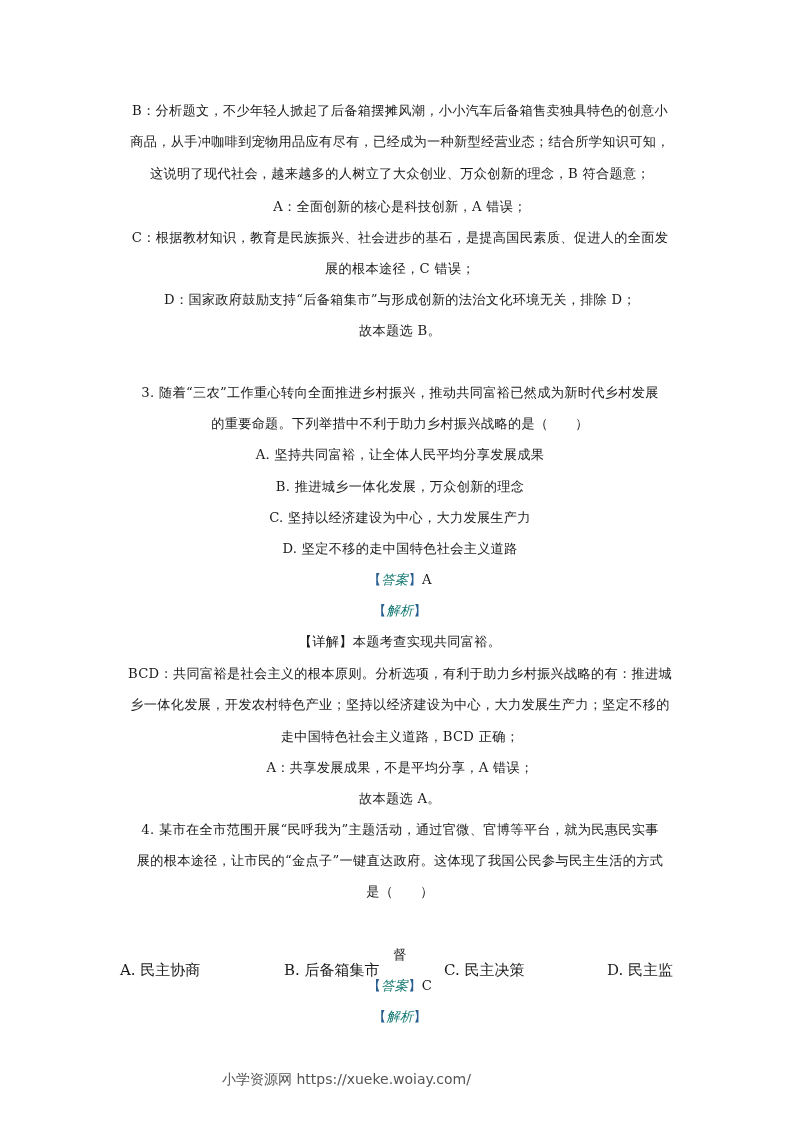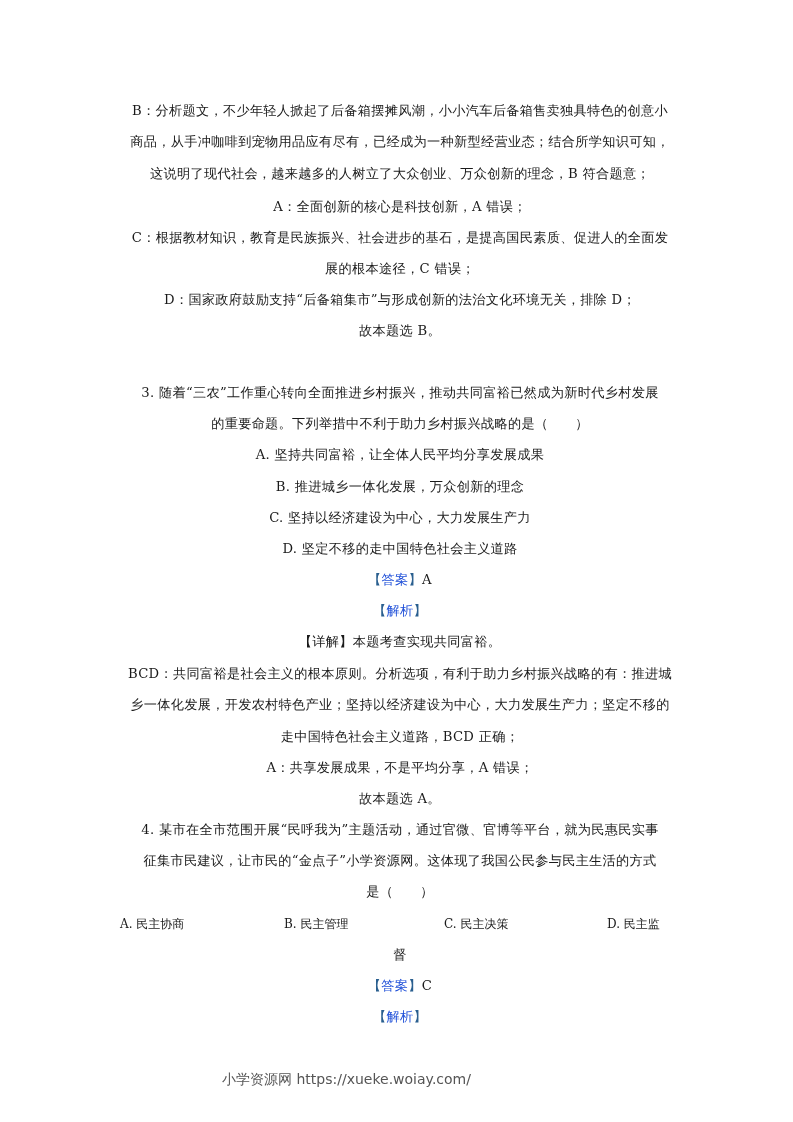--- a/index.html
+++ b/index.html
@@ -1,23 +1,23 @@
 <!DOCTYPE html>
 <html><head>
 <meta charset="utf-8">
 <style>
   html, body { margin: 0; padding: 0; background: #ffffff; }
   body { width: 793px; height: 1122px; position: relative; overflow: hidden;
          font-family: "DejaVu Serif", "Liberation Serif", serif; color: #1a1a1a; }
   .page { position: absolute; left: 0; top: 0; width: 793px; height: 1122px; }
   .line { position: absolute; left: 120px; width: 560px; font-size: 13.2px; line-height: 18px;
           white-space: nowrap; letter-spacing: 0.3px; text-align: center; }
-  .tag { color: #1d4ed8; }
+  .tag { color: #0f766e; font-style: italic; }
   .tag-br { color: #2a5f8f; }
-  .opt { position: absolute; font-size: 12px; line-height: 18px; white-space: nowrap; }
+  .opt { position: absolute; font-size: 15px; line-height: 18px; white-space: nowrap; margin-top: 46px; }
   .footer { position: absolute; left: 0; width: 693px; top: 1071px; text-align: center;
             font-family: "DejaVu Sans", "Liberation Sans", sans-serif; font-size: 14px; color: #555; }
 </style>
 </head>
 <body>
 
 <div class="page">
 
   <div>
     <div class="line" style="top:102px">B：分析题文，不少年轻人掀起了后备箱摆摊风潮，小小汽车后备箱售卖独具特色的创意小</div>
@@ -49,25 +49,25 @@
     </div>
     <div class="line" style="top:665px">BCD：共同富裕是社会主义的根本原则。分析选项，有利于助力乡村振兴战略的有：推进城</div>
     <div class="line" style="top:696px">乡一体化发展，开发农村特色产业；坚持以经济建设为中心，大力发展生产力；坚定不移的</div>
     <div class="line" style="top:728px">走中国特色社会主义道路，BCD 正确；</div>
     <div class="line" style="top:759px">A：共享发展成果，不是平均分享，A 错误；</div>
     <div class="line" style="top:790px">故本题选 A。</div>
   </div>
 
   <div>
     <div class="line" style="top:821px">4. 某市在全市范围开展“民呼我为”主题活动，通过官微、官博等平台，就为民惠民实事</div>
-    <div class="line" style="top:852px">征集市民建议，让市民的“金点子”小学资源网。这体现了我国公民参与民主生活的方式</div>
+    <div class="line" style="top:852px">展的根本途径，让市民的“金点子”一键直达政府。这体现了我国公民参与民主生活的方式</div>
     <div class="line" style="top:883px">是（　　）</div>
 
     <div class="opt" style="left:120px; top:915px">A. 民主协商</div>
-    <div class="opt" style="left:284px; top:915px">B. 民主管理</div>
+    <div class="opt" style="left:284px; top:915px">B. 后备箱集市</div>
     <div class="opt" style="left:444px; top:915px">C. 民主决策</div>
     <div class="opt" style="left:607px; top:915px">D. 民主监</div>
     <div class="line" style="top:946px">督</div>
 
     <div class="line" style="top:977px">
       <span class="tag-br">【</span><span class="tag">答案</span><span class="tag-br">】</span><span>C</span>
     </div>
     <div class="line" style="top:1008px">
       <span class="tag-br">【</span><span class="tag">解析</span><span class="tag-br">】</span>
     </div>

